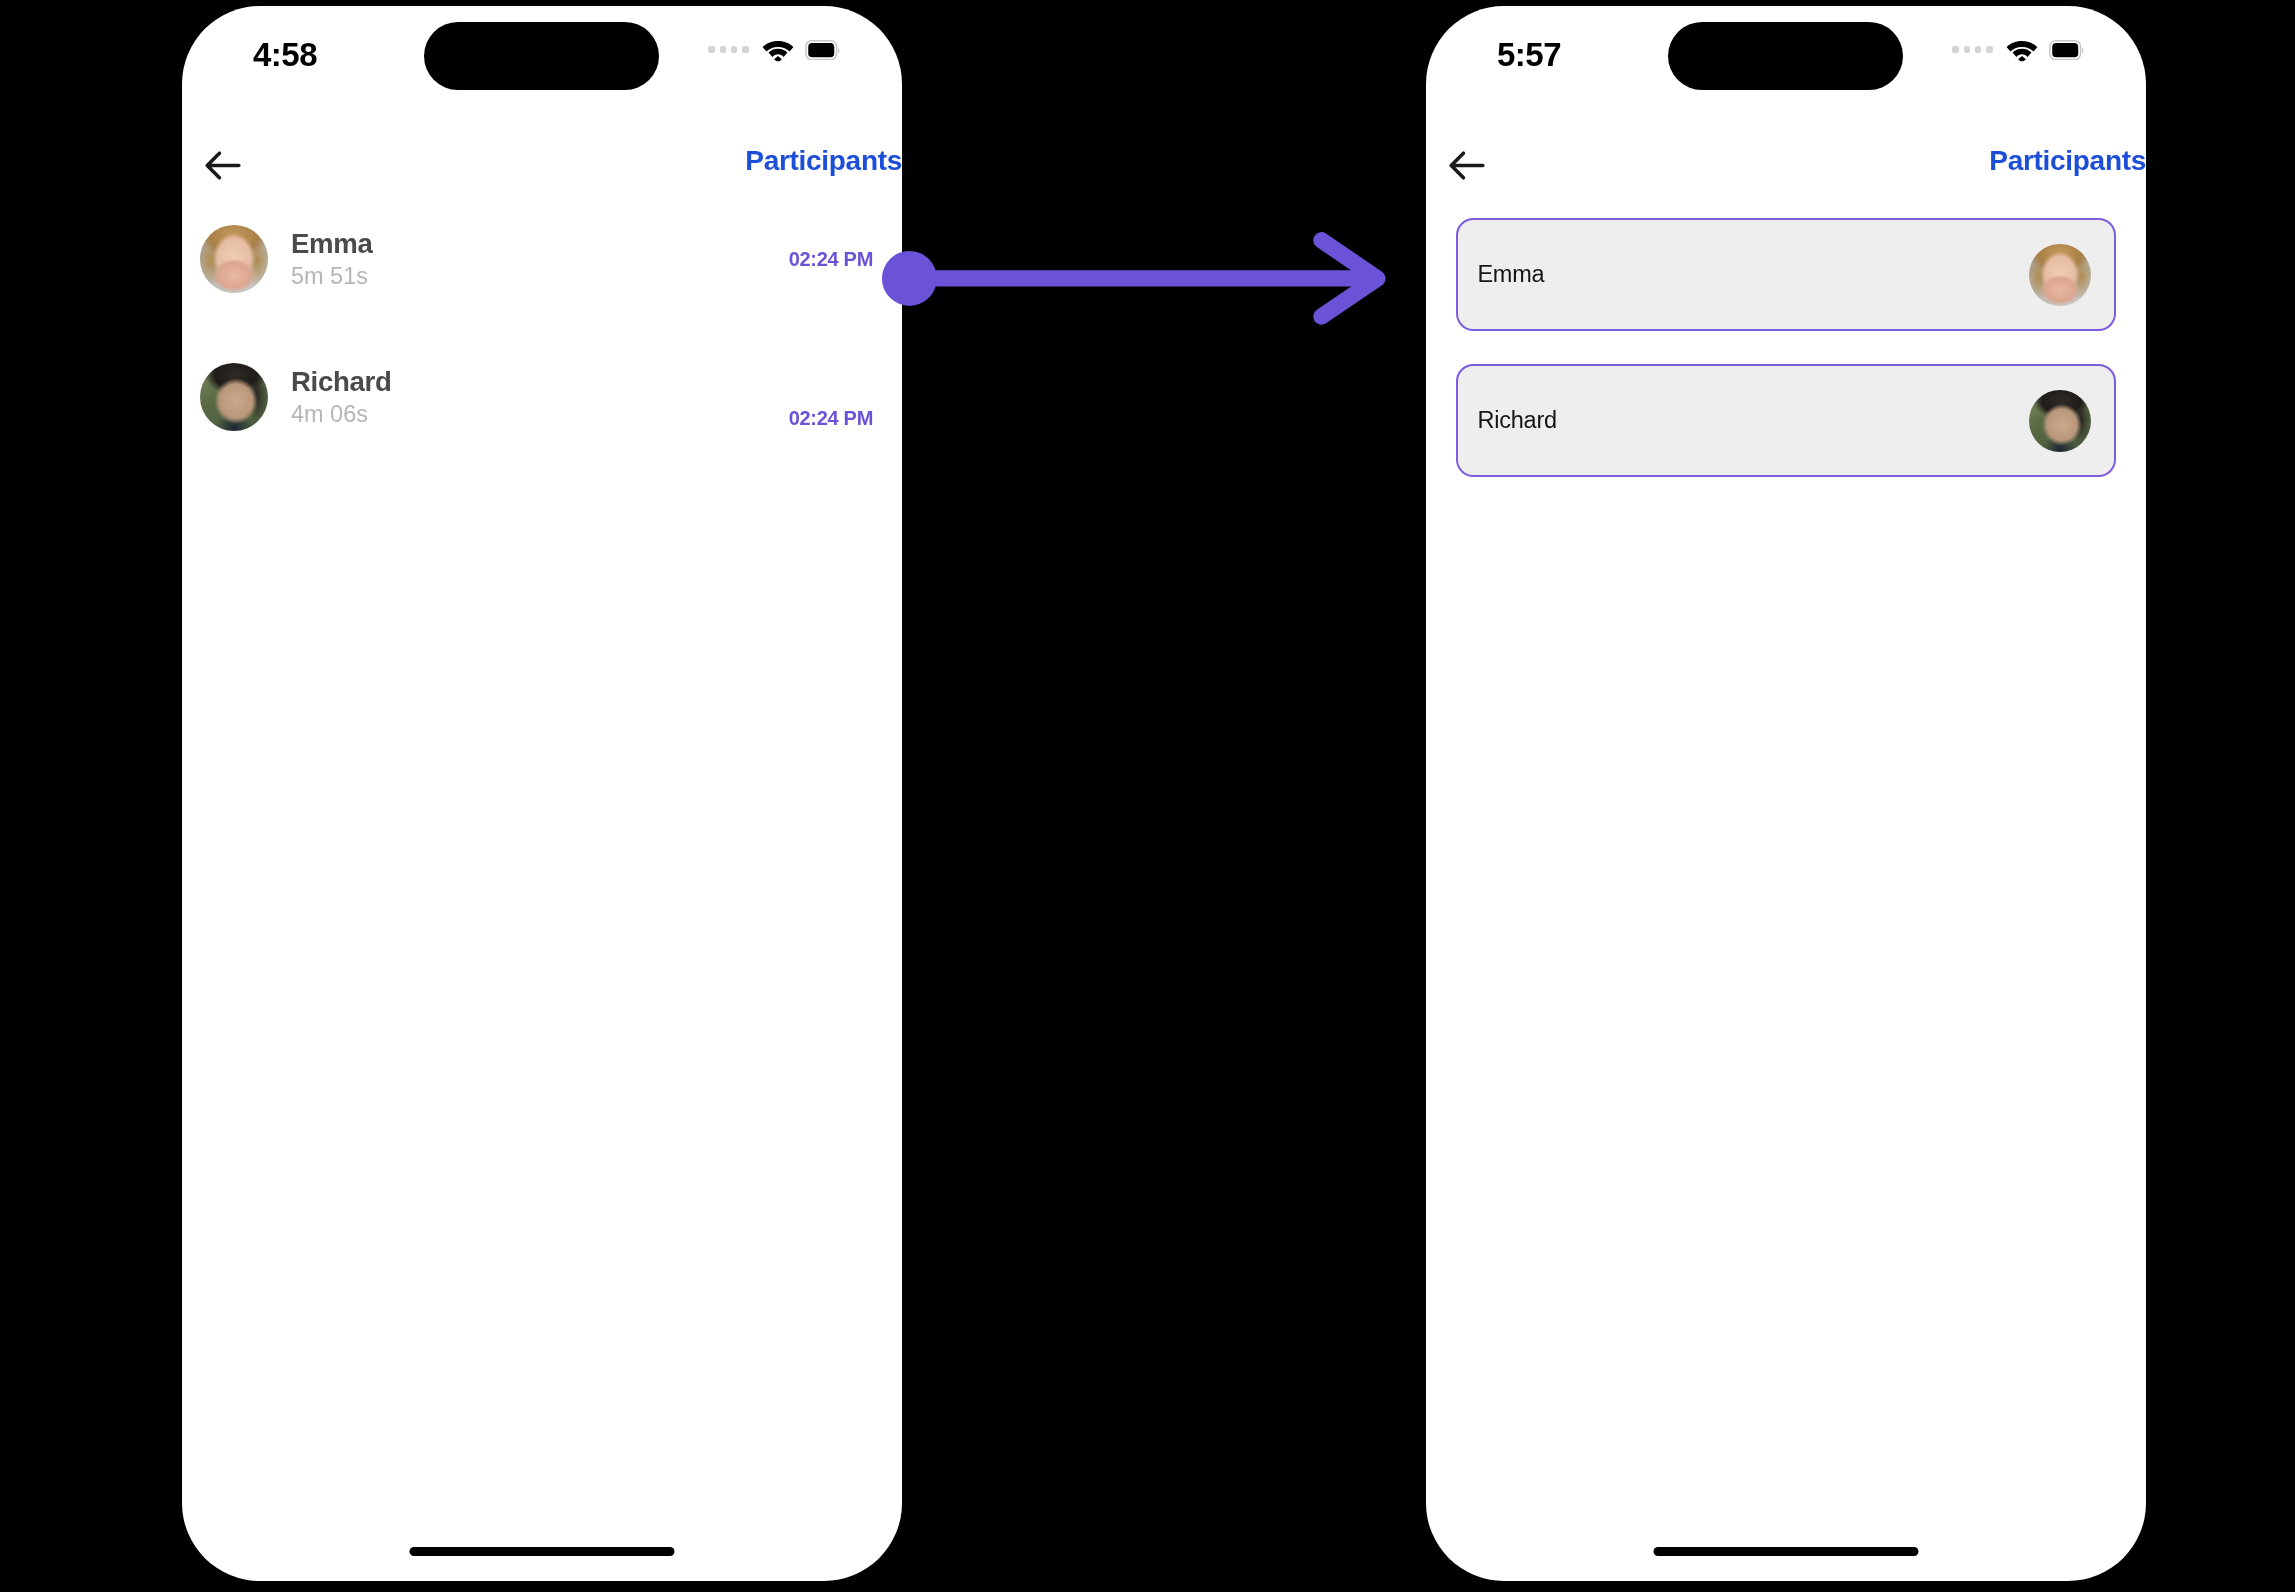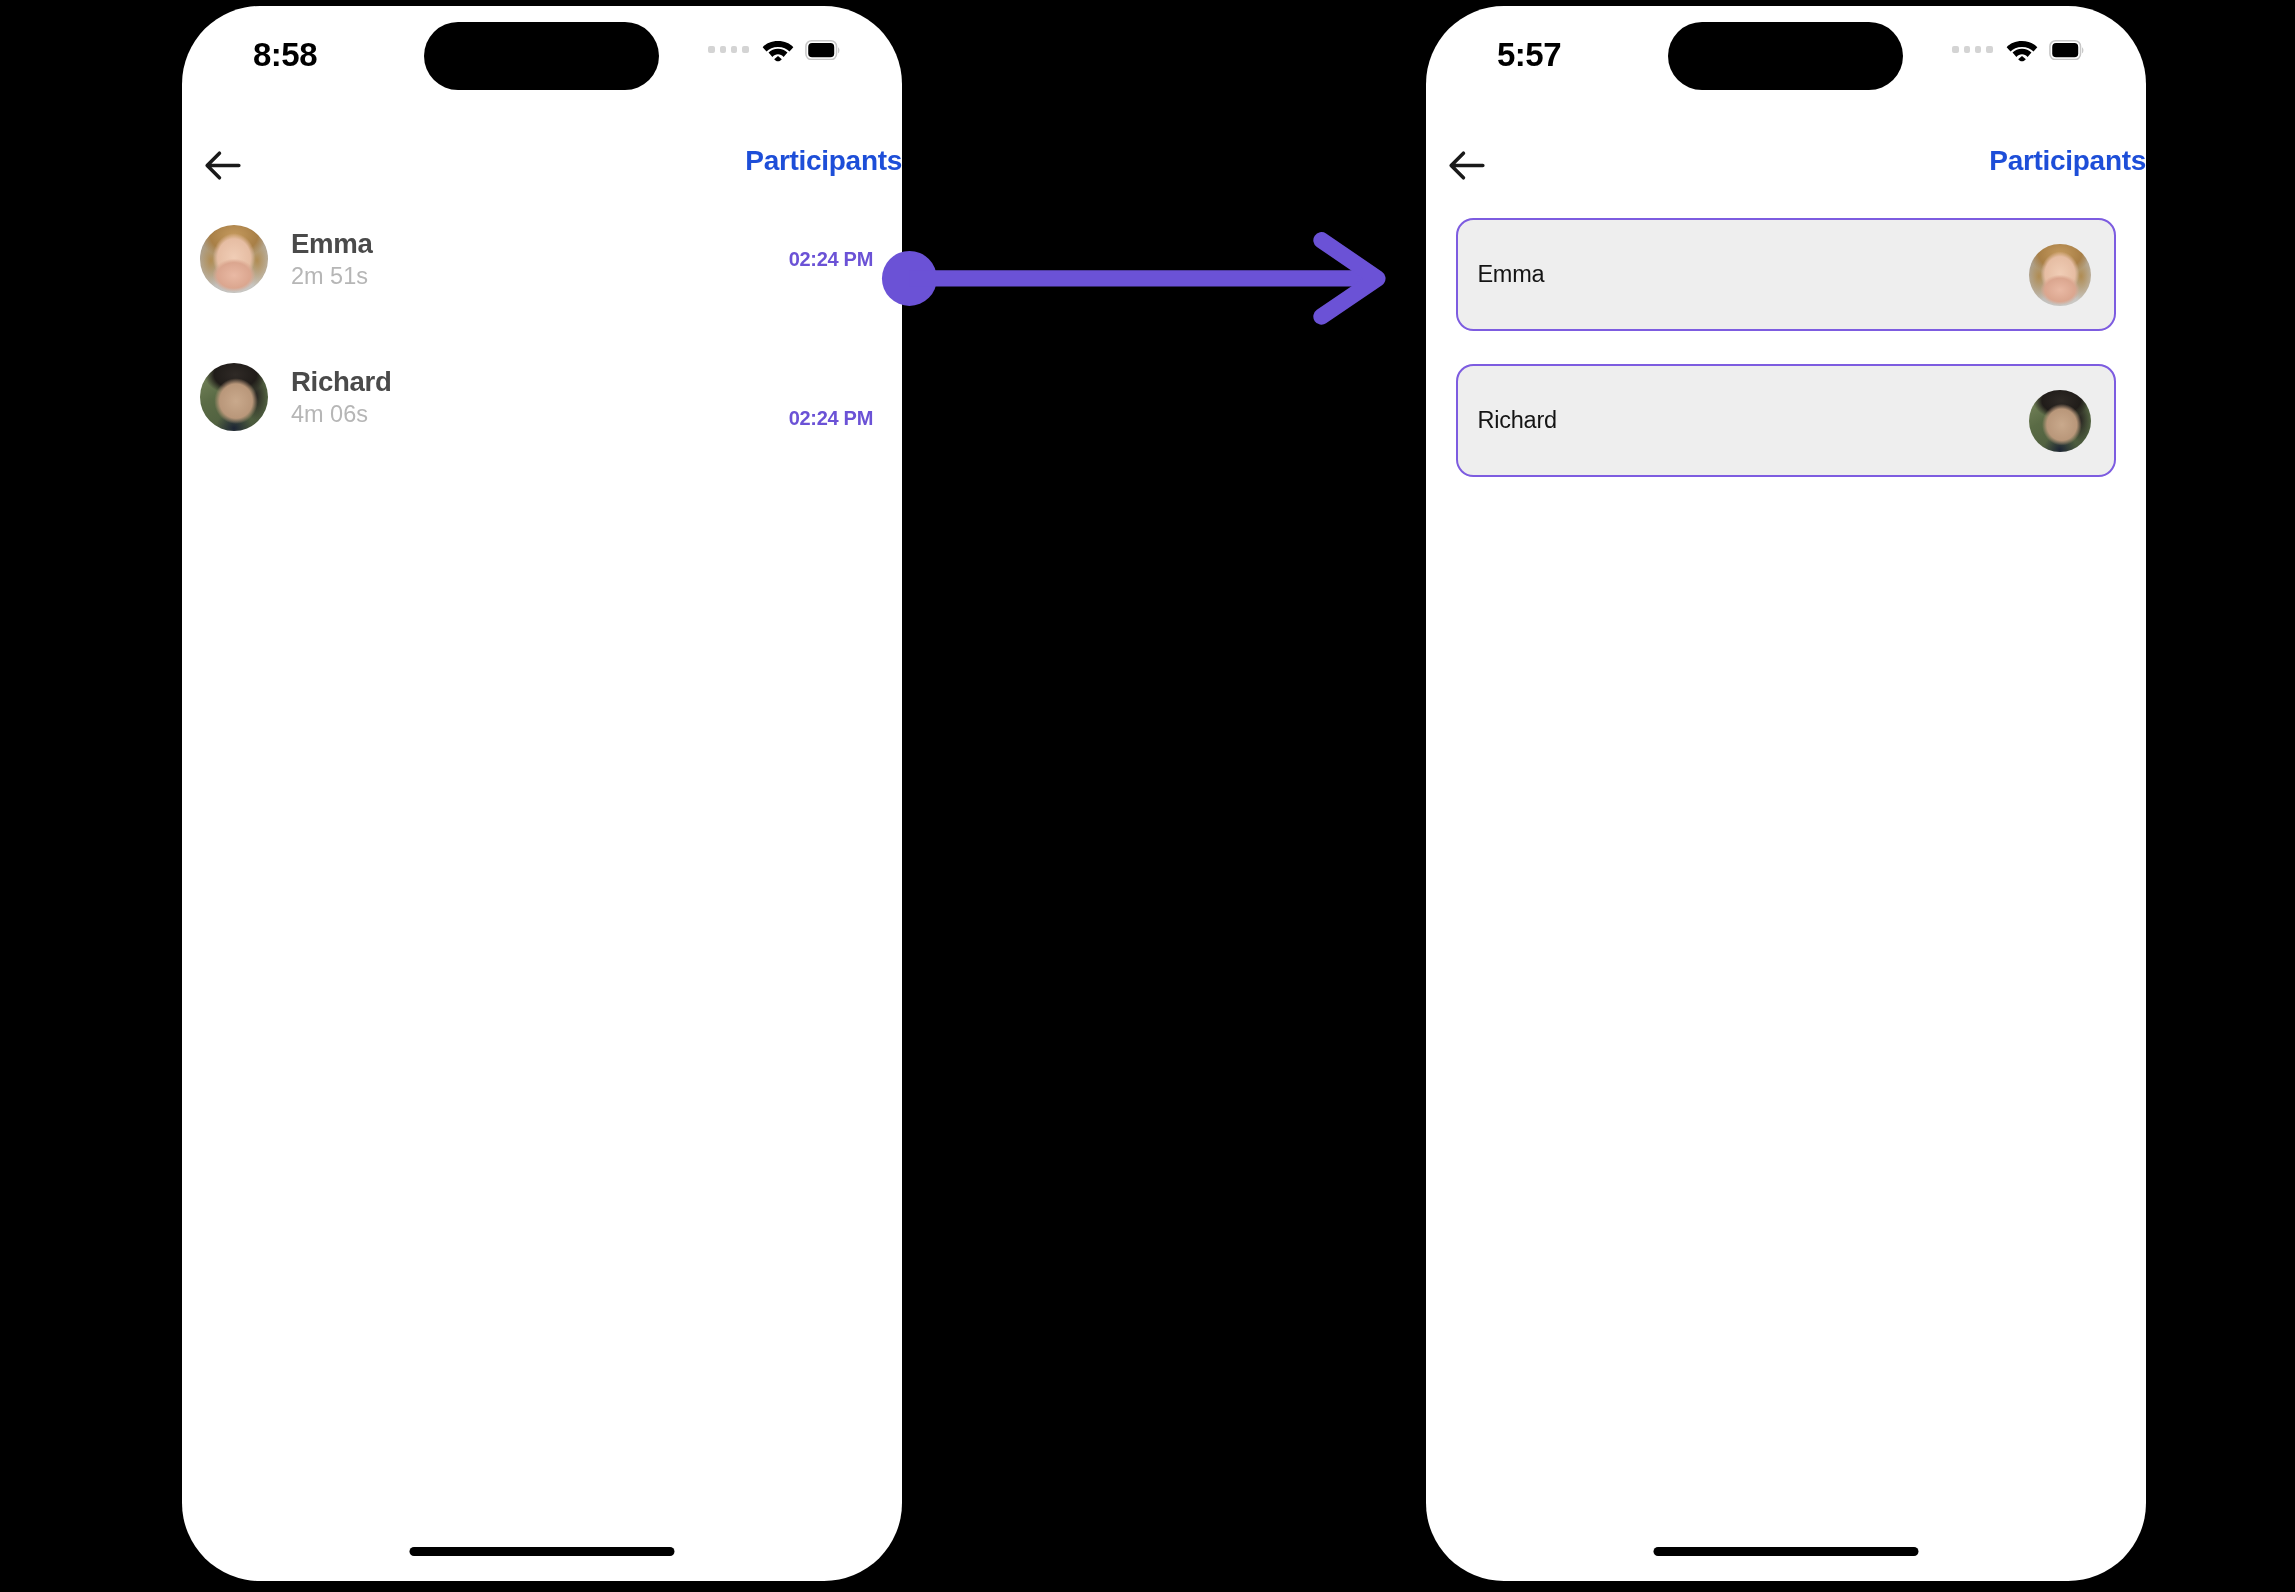--- a/index.html
+++ b/index.html
@@ -231,21 +231,21 @@
       radial-gradient(ellipse 34% 30% at 50% 96%, #1d2535 0%, rgba(29,37,53,0) 80%),
       linear-gradient(150deg, #7e8c62 0%, #5a6b45 40%, #46553a 100%);
   }
 </style>
 </head>
 <body>
 
 <div class="phone" id="phone-left">
 
   <div class="status-bar">
-    <div class="status-time">8:58</div>
+    <div class="status-time">4:58</div>
     <div class="dynamic-island"></div>
     <div class="status-right">
       <div class="cellular-dots">
         <i></i>
           <i></i>
           <i></i>
           <i></i>
       </div>
       <svg class="wifi-icon" viewBox="0 0 62 46">
         <path d="M31 6 C18 6 7.5 11 1 18 L8.5 26.5 C13.5 21 21.5 17.5 31 17.5 C40.5 17.5 48.5 21 53.5 26.5 L61 18 C54.5 11 44 6 31 6 Z" fill="#000"></path>
@@ -266,21 +266,21 @@
     </svg>
     <div class="nav-title">Participants</div>
   </div>
 
   <div class="list-area">
 
     <div class="list-row">
       <div class="avatar av-emma"></div>
       <div class="row-text">
         <div class="row-name">Emma</div>
-        <div class="row-sub">2m 51s</div>
+        <div class="row-sub">5m 51s</div>
       </div>
       <div class="row-time">02:24 PM</div>
     </div>
 
     <div class="list-row">
       <div class="avatar av-richard"></div>
       <div class="row-text">
         <div class="row-name">Richard</div>
         <div class="row-sub">4m 06s</div>
       </div>

